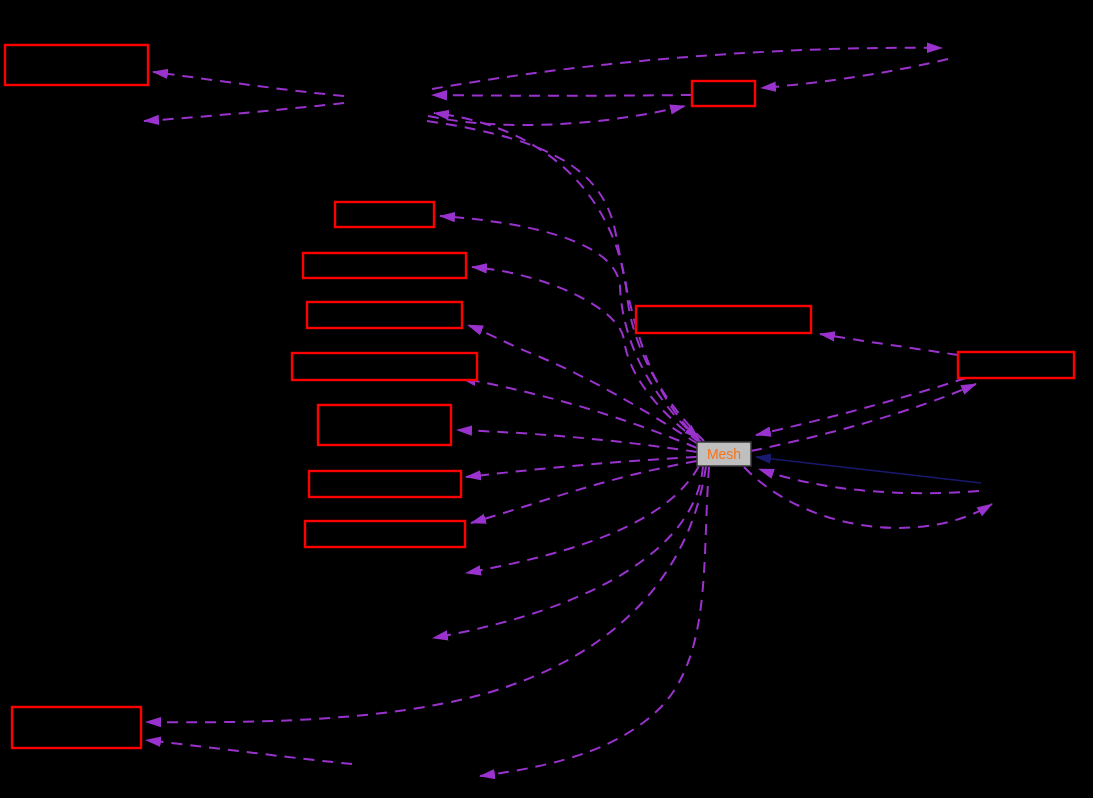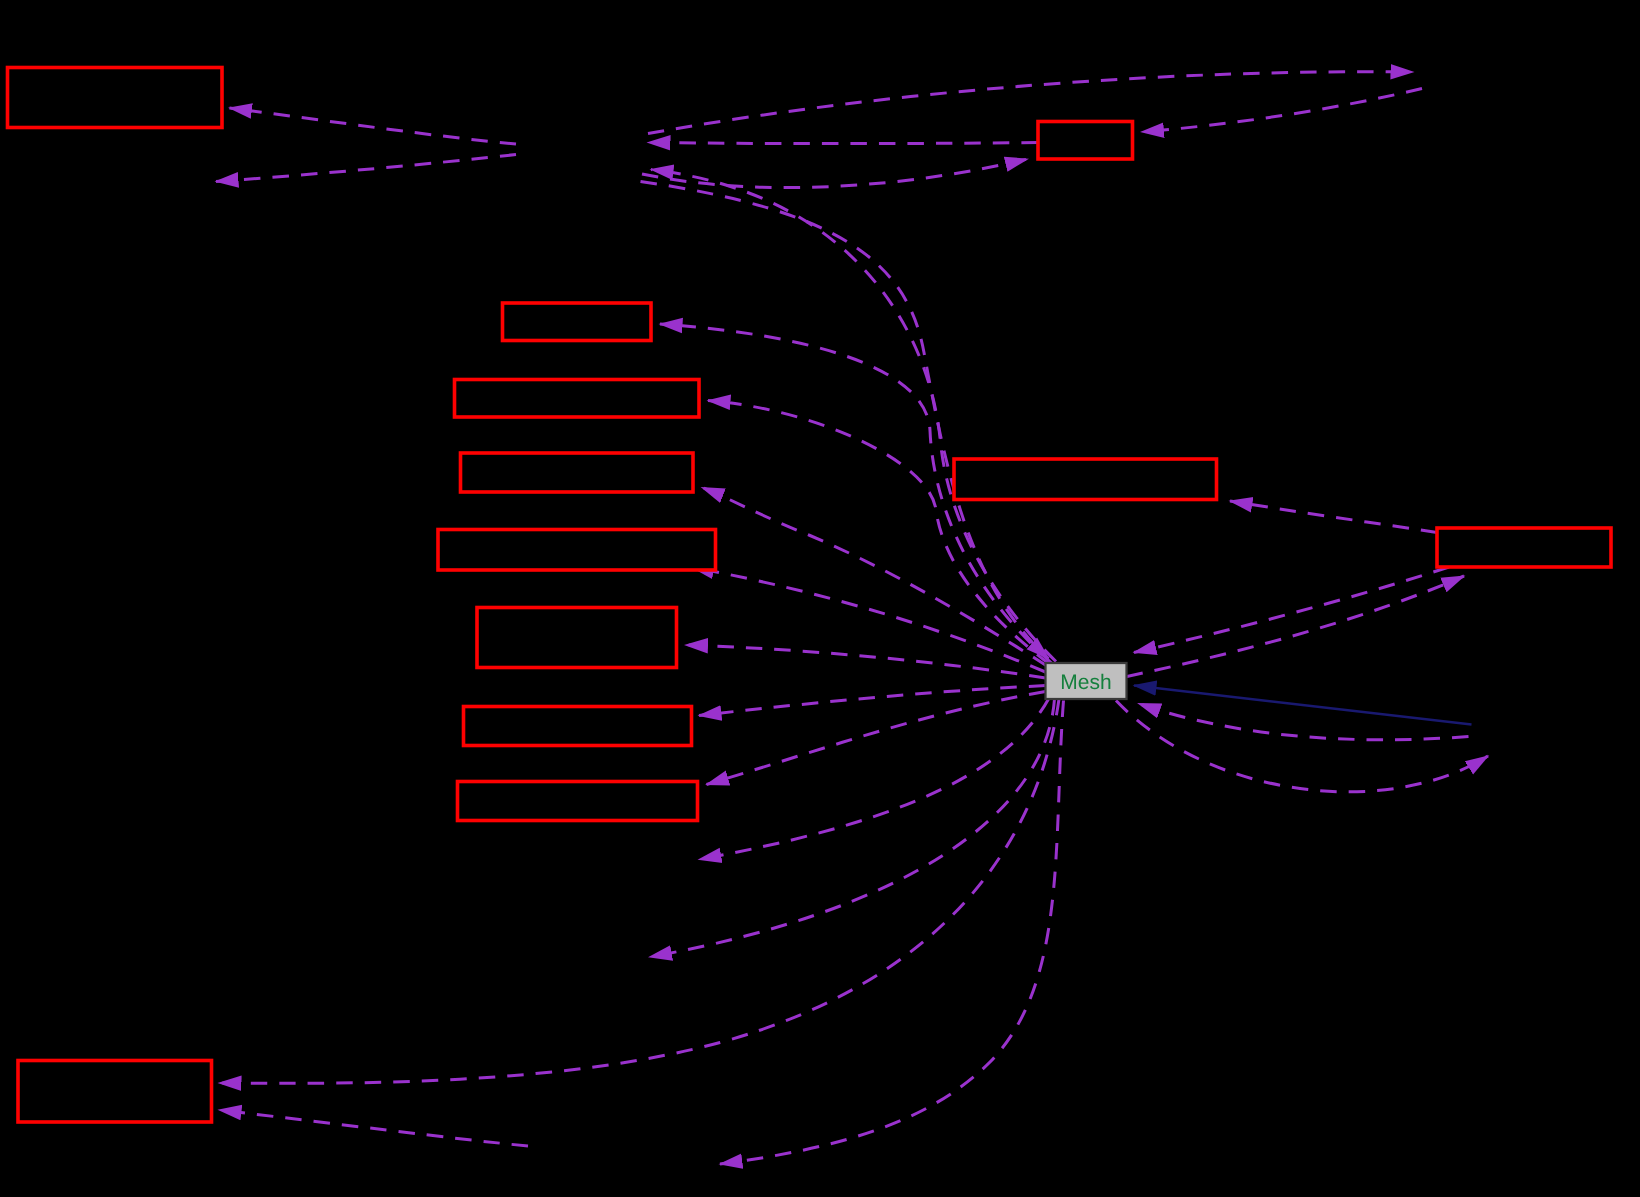--- a/index.html
+++ b/index.html
@@ -79,14 +79,14 @@
       <rect x="307" y="302" width="155" height="26" fill="#000000" stroke="#ff0000" stroke-width="2.4"></rect>
       <rect x="292" y="353" width="185" height="27" fill="#000000" stroke="#ff0000" stroke-width="2.4"></rect>
       <rect x="318" y="405" width="133" height="40" fill="#000000" stroke="#ff0000" stroke-width="2.4"></rect>
       <rect x="309" y="471" width="152" height="26" fill="#000000" stroke="#ff0000" stroke-width="2.4"></rect>
       <rect x="305" y="521" width="160" height="26" fill="#000000" stroke="#ff0000" stroke-width="2.4"></rect>
       <rect x="636" y="306" width="175" height="27" fill="#000000" stroke="#ff0000" stroke-width="2.4"></rect>
       <rect x="958" y="352" width="116" height="26" fill="#000000" stroke="#ff0000" stroke-width="2.4"></rect>
       <rect x="12" y="707" width="129" height="41" fill="#000000" stroke="#ff0000" stroke-width="2.4"></rect>
       <rect x="697" y="442" width="54" height="24" fill="#bfbfbf" stroke="#3a3a3a" stroke-width="1.5"></rect>
     </svg>
-  <div id="focus-node-label" style="left: 697px; top: 442px; width: 54px; height: 24px; color: #15803d;">Mesh</div>
+  <div id="focus-node-label" style="left: 697px; top: 442px; width: 54px; height: 24px; color: #f97316;">Mesh</div>
 </div>
 
 </body></html>

